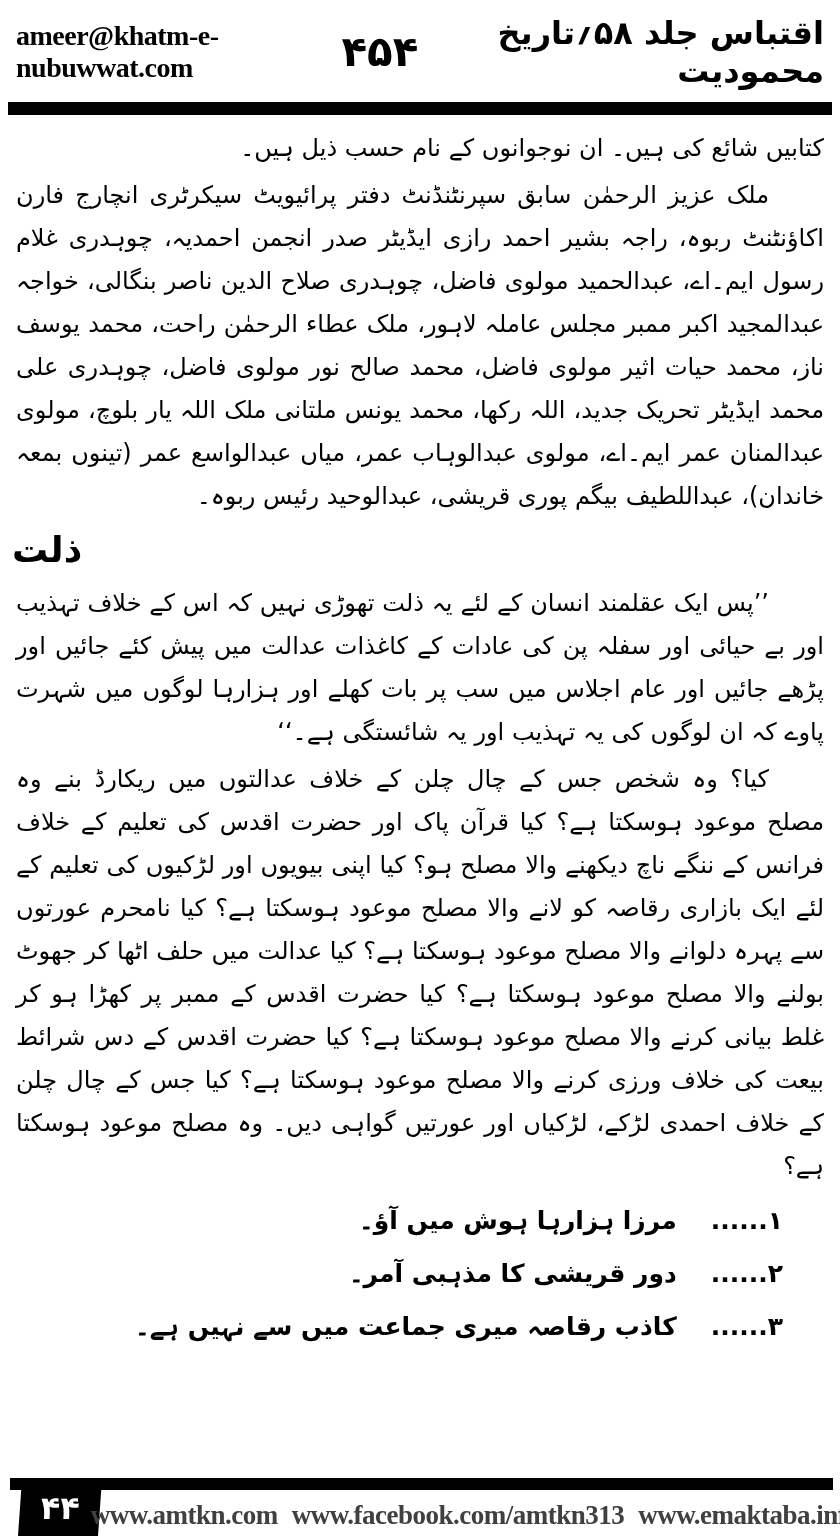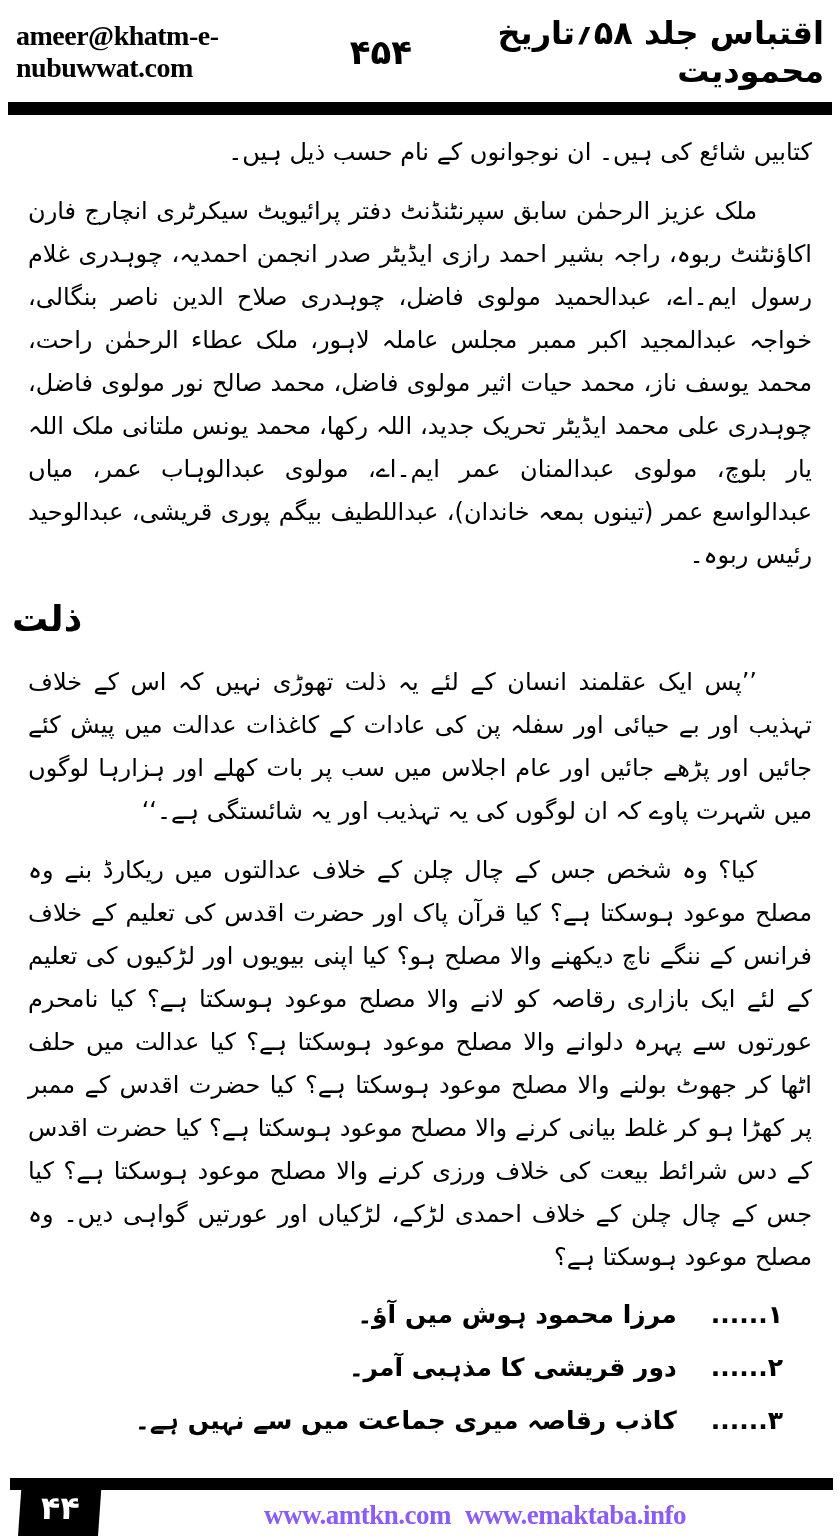--- a/index.html
+++ b/index.html
@@ -17,39 +17,39 @@
   .header {
     display:flex; justify-content:space-between; align-items:center;
     padding:14px 16px 4px 16px;
   }
   .header-left { display:flex; align-items:center; gap:24px; }
   .email {
     font-family:"Liberation Serif", serif;
     font-weight:bold; font-size:28px; letter-spacing:-0.5px;
   }
   .page-num {
-    font-size:34px; font-weight:bold; line-height:1;
+    font-size:42px; font-weight:bold; line-height:1;
     font-family:"DejaVu Sans", sans-serif;
   }
   .book-title {
     direction:rtl; font-weight:bold; font-size:32px;
     font-family:"DejaVu Sans", sans-serif;
   }
   .rule {
     height:13px; background:#000; margin:8px 8px 12px 8px;
   }
   
   .content {
     direction:rtl;
     padding:0 12px;
     font-size:24px;
     line-height:43px;
     text-align:justify;
   }
-  .para { margin:16px; text-align:justify; }
+  .para { margin:4px; text-align:justify; }
   .para.indent { text-indent:55px; }
   .section-heading {
     font-size:36px; font-weight:bold;
     text-align:left; margin:6px 6px 6px 0;
     line-height:52px;
   }
   .list-row {
     display:flex; align-items:baseline;
     padding-right:45px; margin:13px 0;
     font-size:25px; font-weight:bold; line-height:40px;
@@ -66,21 +66,21 @@
     background:#000; color:#fff;
     display:flex; align-items:center; justify-content:center;
     font-size:32px; font-weight:bold;
     transform:skewX(-4deg);
   }
   .urls {
     position:absolute; left:110px; right:0; top:12px; bottom:0;
     display:flex; align-items:center; justify-content:center; gap:14px;
     font-family:"Liberation Serif", serif;
     font-weight:bold; font-size:27px; letter-spacing:-0.5px;
-    color:#8b5cf6;
+    color:#404040;
   }
 </style>
 </head>
 <body>
 
 <div class="page">
 
   <div class="header">
     <div class="header-left">
       <span class="email">ameer@khatm-e-nubuwwat.com</span>
@@ -92,36 +92,37 @@
   <div class="rule"></div>
 
   <div class="content">
       <p class="para">کتابیں شائع کی ہیں۔ ان نوجوانوں کے نام حسب ذیل ہیں۔</p>
       <p class="para indent">ملک عزیز الرحمٰن سابق سپرنٹنڈنٹ دفتر پرائیویٹ سیکرٹری انچارج فارن اکاؤنٹنٹ ربوہ، راجہ بشیر احمد رازی ایڈیٹر صدر انجمن احمدیہ، چوہدری غلام رسول ایم۔اے، عبدالحمید مولوی فاضل، چوہدری صلاح الدین ناصر بنگالی، خواجہ عبدالمجید اکبر ممبر مجلس عاملہ لاہور، ملک عطاء الرحمٰن راحت، محمد یوسف ناز، محمد حیات اثیر مولوی فاضل، محمد صالح نور مولوی فاضل، چوہدری علی محمد ایڈیٹر تحریک جدید، اللہ رکھا، محمد یونس ملتانی ملک اللہ یار بلوچ، مولوی عبدالمنان عمر ایم۔اے، مولوی عبدالوہاب عمر، میاں عبدالواسع عمر (تینوں بمعہ خاندان)، عبداللطیف بیگم پوری قریشی، عبدالوحید رئیس ربوہ۔</p>
       <div class="section-heading">ذلت</div>
       <p class="para indent">’’پس ایک عقلمند انسان کے لئے یہ ذلت تھوڑی نہیں کہ اس کے خلاف تہذیب اور بے حیائی اور سفلہ پن کی عادات کے کاغذات عدالت میں پیش کئے جائیں اور پڑھے جائیں اور عام اجلاس میں سب پر بات کھلے اور ہزارہا لوگوں میں شہرت پاوے کہ ان لوگوں کی یہ تہذیب اور یہ شائستگی ہے۔‘‘</p>
       <p class="para indent">کیا؟ وہ شخص جس کے چال چلن کے خلاف عدالتوں میں ریکارڈ بنے وہ مصلح موعود ہوسکتا ہے؟ کیا قرآن پاک اور حضرت اقدس کی تعلیم کے خلاف فرانس کے ننگے ناچ دیکھنے والا مصلح ہو؟ کیا اپنی بیویوں اور لڑکیوں کی تعلیم کے لئے ایک بازاری رقاصہ کو لانے والا مصلح موعود ہوسکتا ہے؟ کیا نامحرم عورتوں سے پہرہ دلوانے والا مصلح موعود ہوسکتا ہے؟ کیا عدالت میں حلف اٹھا کر جھوٹ بولنے والا مصلح موعود ہوسکتا ہے؟ کیا حضرت اقدس کے ممبر پر کھڑا ہو کر غلط بیانی کرنے والا مصلح موعود ہوسکتا ہے؟ کیا حضرت اقدس کے دس شرائط بیعت کی خلاف ورزی کرنے والا مصلح موعود ہوسکتا ہے؟ کیا جس کے چال چلن کے خلاف احمدی لڑکے، لڑکیاں اور عورتیں گواہی دیں۔ وہ مصلح موعود ہوسکتا ہے؟</p>
       <div class="list-row">
         <span class="list-marker">۱......</span>
-        <span class="list-title">مرزا محمود ہوش میں آؤ۔</span>
+        <span class="list-title">مرزا ہزارہا ہوش میں آؤ۔</span>
       </div>
       <div class="list-row">
         <span class="list-marker">۲......</span>
         <span class="list-title">دور قریشی کا مذہبی آمر۔</span>
       </div>
       <div class="list-row">
         <span class="list-marker">۳......</span>
         <span class="list-title">کاذب رقاصہ میری جماعت میں سے نہیں ہے۔</span>
       </div>
     </div>
 
   <div class="footer">
     <div class="footer-bar"></div>
     <div class="pageno-box">
       <span>۴۴</span>
     </div>
     <div class="urls">
         <span class="url">www.amtkn.com</span>
+        <span class="url">www.facebook.com/amtkn313</span>
         <span class="url">www.emaktaba.info</span>
       </div>
   </div>
 
 </div>
 
 </body></html>

